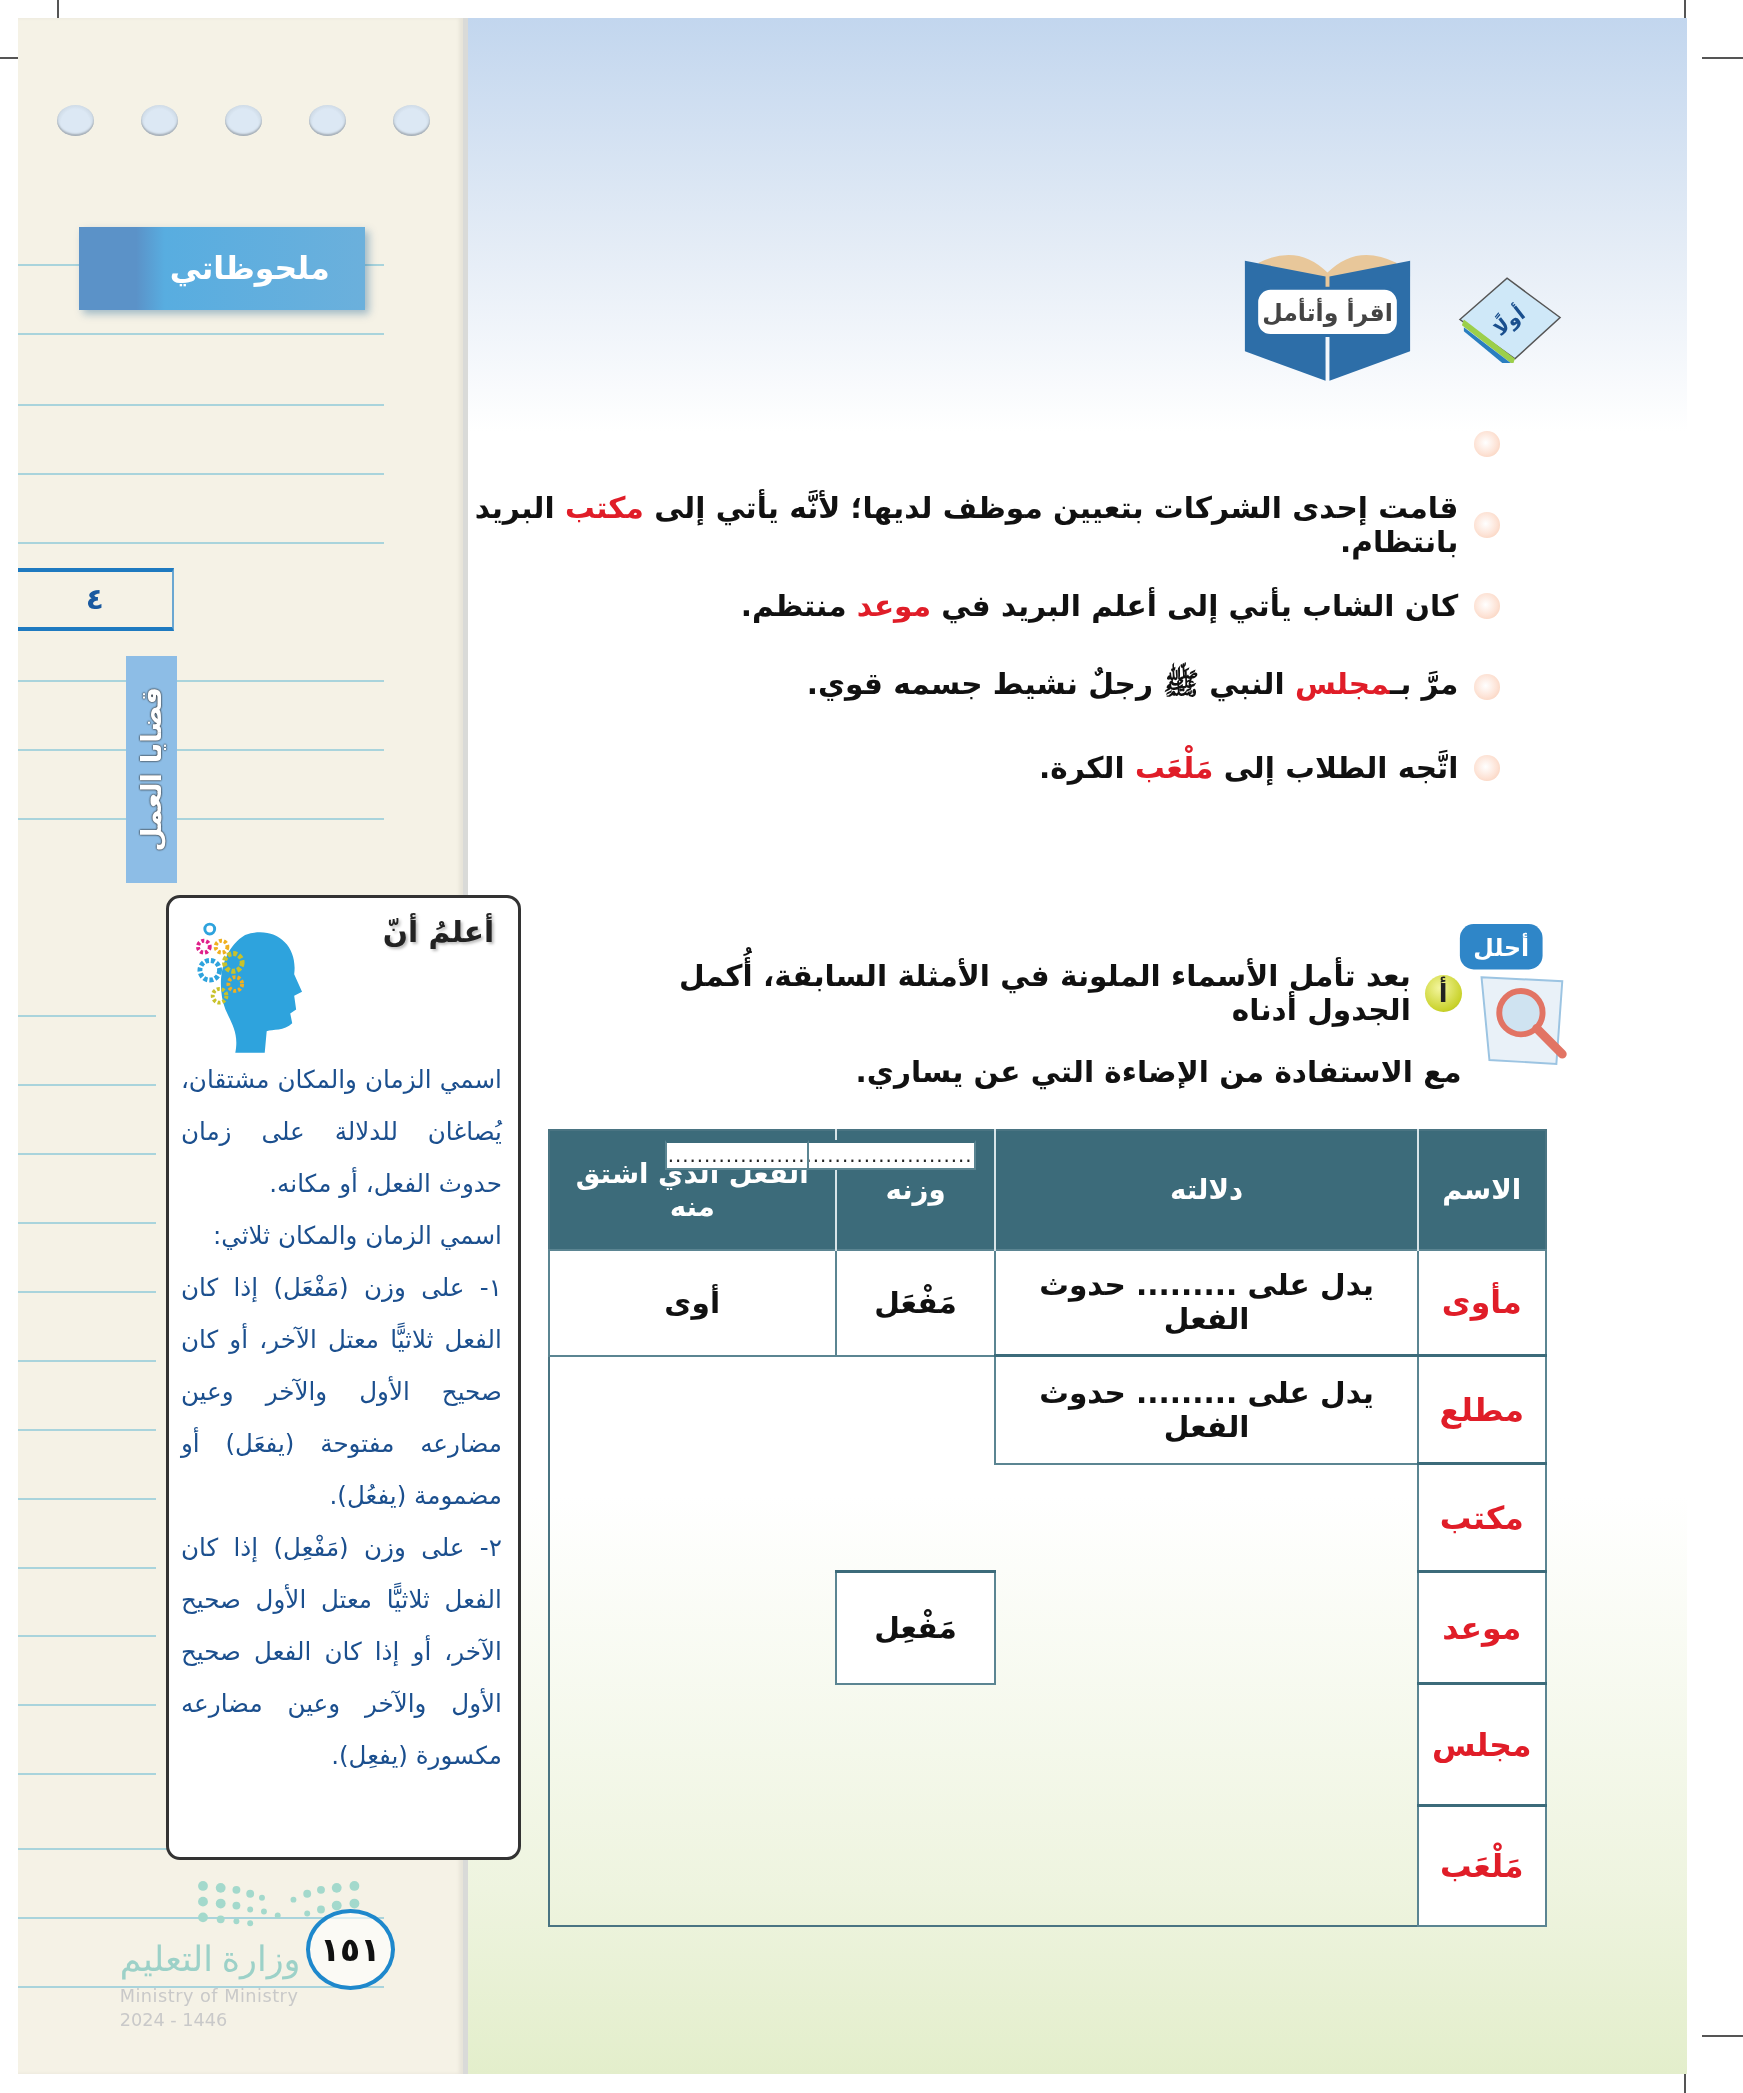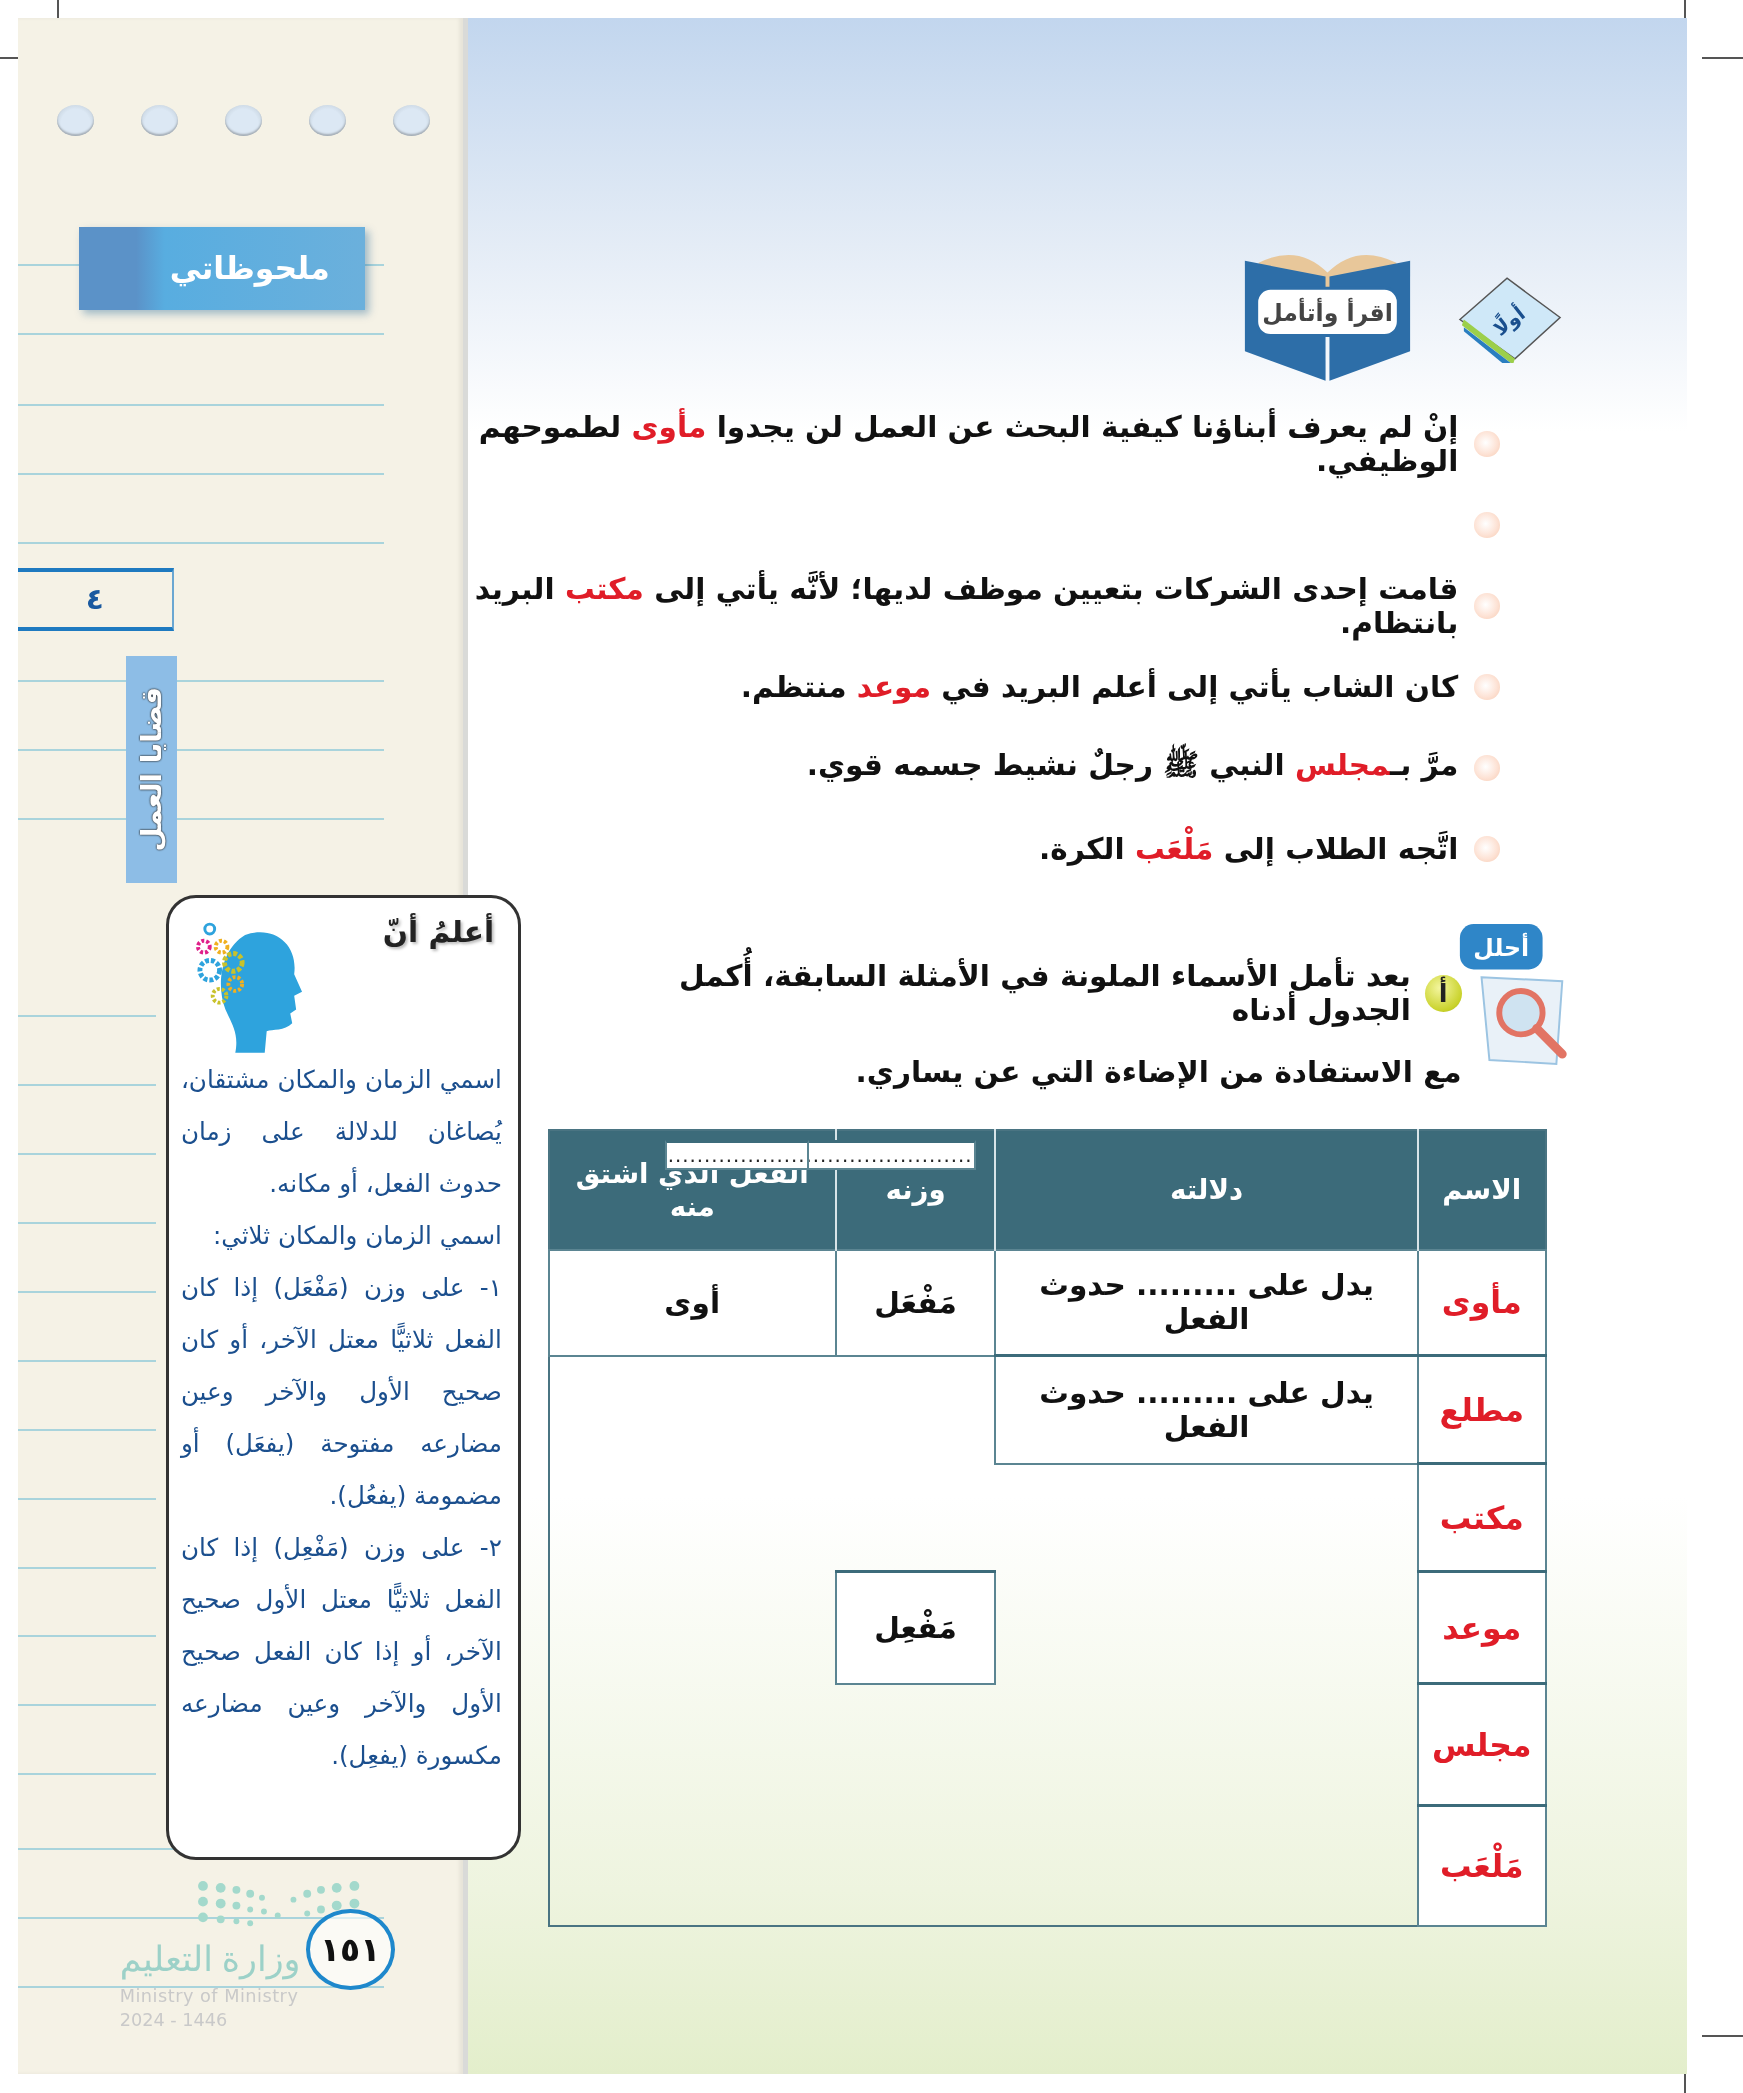--- a/index.html
+++ b/index.html
@@ -46,21 +46,21 @@
     background:#8dbde6;
     display:flex; align-items:center; justify-content:center;
   }
   .unit-ribbon span {
     writing-mode:vertical-rl; transform:rotate(180deg);
     color:#fff; font-weight:bold; font-size:27.6px;
     text-shadow:0 0 2px #333, 0 0 2px #333;
   }
   .know-box {
     position:absolute; left:148px; top:877px; width:355px; height:965px;
-    background:#fff; border:3px solid #333; border-radius:30px; box-sizing:border-box;
+    background:#fff; border:3px solid #333; border-radius:14px; box-sizing:border-box;
   }
   .know-title {
     position:absolute; right:23.6px; top:17.7px; font-size:29.6px; font-weight:bold; color:#222;
     text-shadow:2px 2px 3px #bbb;
   }
   .head-icon { position:absolute; left:27.6px; top:17.7px; width:108px; height:138px; }
   .know-text {
     position:absolute; right:15.8px; top:156px; width:321px;
     direction:rtl; text-align:justify; color:#1b4f8e; font-size:24.6px; line-height:52px;
   }
@@ -243,24 +243,20 @@
     <svg class="order-tag" viewBox="0 0 110 90">
       <polygon points="4,46 52,4 106,44 60,86" fill="#cfe8f8" stroke="#555" stroke-width="1.5"></polygon>
       <polygon points="6,52 58,92 60,86 8,46" fill="#9ccf4a"></polygon>
       <polygon points="8,58 54,96 58,92 8,54" fill="#2a7ec0"></polygon>
       <text x="56" y="54" text-anchor="middle" font-size="20" font-weight="bold" fill="#1a4f8e" transform="rotate(-38 56 50)" font-family="DejaVu Sans, sans-serif">أولًا</text>
     </svg>
 
     <div class="sentences">
       <div class="sentence">
         <span class="bullet"></span>
-        <span><span>إنْ لم يعرف أبناؤنا كيفية البحث عن العمل لن يجدوا </span><span class="hl">مأوى</span><span> لطموحهم الوظيفي.</span></span>
-      </div>
-      <div class="sentence">
-        <span class="bullet"></span>
       </div>
       <div class="sentence">
         <span class="bullet"></span>
         <span><span>قامت إحدى الشركات بتعيين موظف لديها؛ لأنَّه يأتي إلى </span><span class="hl">مكتب</span><span> البريد بانتظام.</span></span>
       </div>
       <div class="sentence">
         <span class="bullet"></span>
         <span><span>كان الشاب يأتي إلى أعلم البريد في </span><span class="hl">موعد</span><span> منتظم.</span></span>
       </div>
       <div class="sentence">

